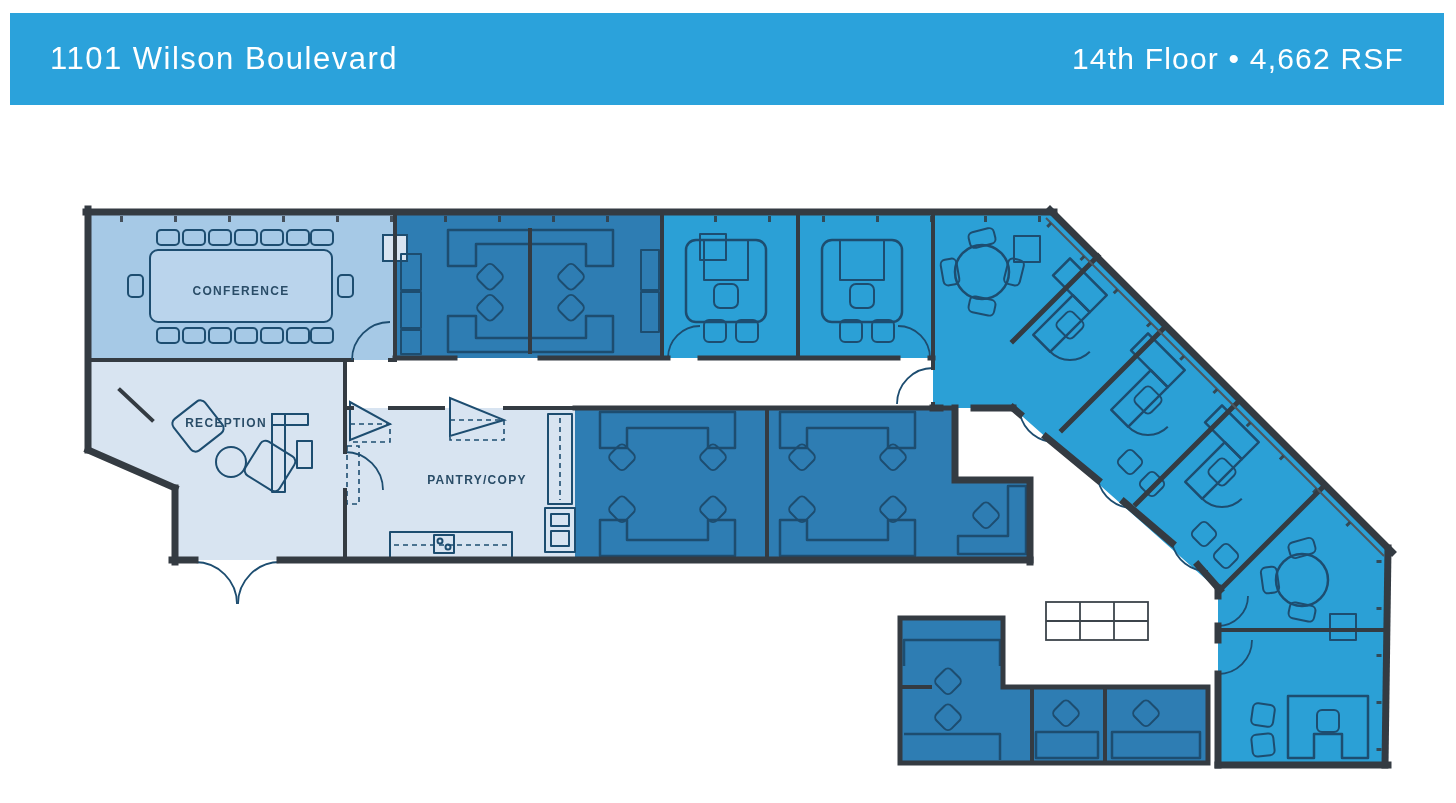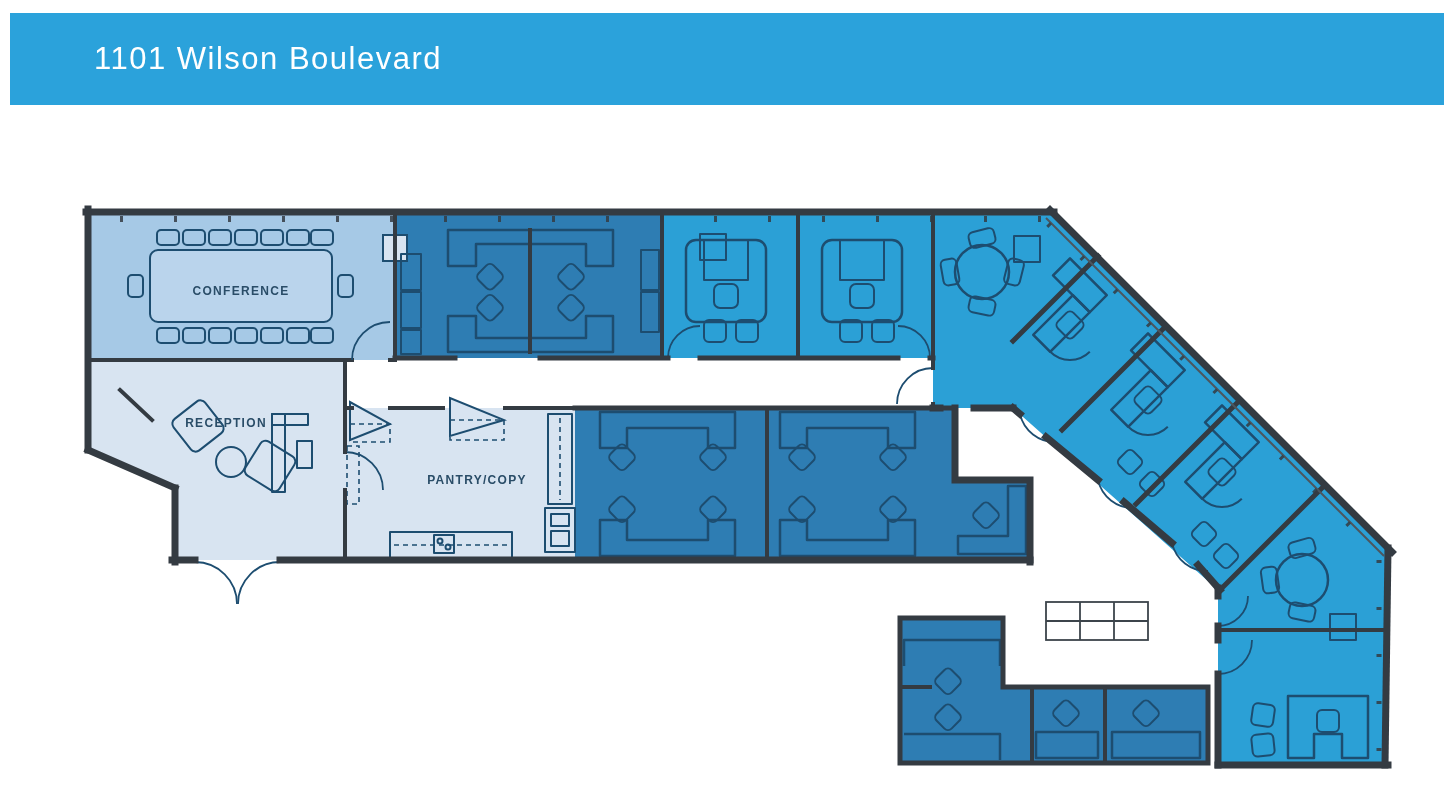--- a/index.html
+++ b/index.html
@@ -1,20 +1,20 @@
 <!DOCTYPE html>
 <html style="--c-header_bg: #2BA2DB; --c-header_text: #FFFFFF; --c-wall: #343B42; --c-furniture_line: #1D4D70; --c-room_conference: #A6C9E6; --c-room_light: #D8E4F1; --c-room_workstation: #2E7DB3; --c-room_office: #2BA0D6; --c-label_text: #2A4D68; --c-background: #FFFFFF;"><head>
 <meta charset="utf-8">
 <style>
   html,body{margin:0;padding:0;background:#fff;}
   body{width:1456px;height:803px;position:relative;font-family:"Liberation Sans",sans-serif;overflow:hidden;}
   .hdr{position:absolute;left:10px;top:13px;width:1434px;height:92px;
        background:var(--c-header_bg);color:var(--c-header_text);
        display:flex;align-items:center;justify-content:space-between;
-       padding:0 84px;box-sizing:border-box;}
+       padding:0 40px;box-sizing:border-box;}
   .hdr-title{font-size:31px;letter-spacing:1.5px;font-weight:400;}
   .hdr-right{font-size:30px;letter-spacing:1.2px;font-weight:400;}
   svg{position:absolute;left:0;top:0;}
   .fill-conf{fill:var(--c-room_conference);stroke:none;}
   .fill-light{fill:var(--c-room_light);stroke:none;}
   .fill-ws{fill:var(--c-room_workstation);stroke:none;}
   .fill-off{fill:var(--c-room_office);stroke:none;}
   .wall{stroke:var(--c-wall);fill:none;stroke-width:7;stroke-linecap:square;}
   .wall4{stroke:var(--c-wall);fill:none;stroke-width:4;stroke-linecap:square;}
   .wall5{stroke:var(--c-wall);fill:none;stroke-width:5;stroke-linecap:square;}
@@ -29,20 +29,21 @@
   .arc{stroke:var(--c-furniture_line);fill:none;stroke-width:1.8;}
   .white-unit{fill:#fff;stroke:#3c444b;stroke-width:1.8;}
   .lbl{fill:var(--c-label_text);font-family:"Liberation Sans",sans-serif;
        font-size:12px;font-weight:700;letter-spacing:1.3px;text-anchor:middle;}
 </style>
 </head>
 <body>
 
 <header class="hdr">
   <span class="hdr-title">1101 Wilson Boulevard</span>
+  <span class="hdr-right">14th Floor • 4,662 RSF</span>
 </header>
 
 <svg width="1456" height="803" viewBox="0 0 1456 803">
 
   <g>
     <rect class="fill-conf" x="88" y="212" width="307" height="148"></rect>
     <path class="fill-light" d="M88,360 L345,360 L345,560 L175,560 L175,488 L88,450 Z"></path>
     <rect class="fill-light" x="345" y="408" width="230" height="152"></rect>
     <rect class="fill-ws" x="395" y="212" width="267" height="146"></rect>
     <rect class="fill-off" x="662" y="212" width="136" height="146"></rect>

